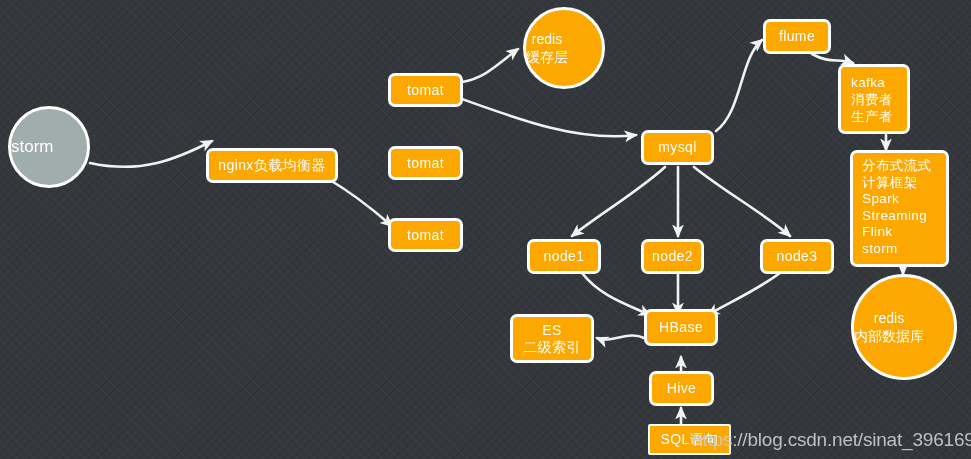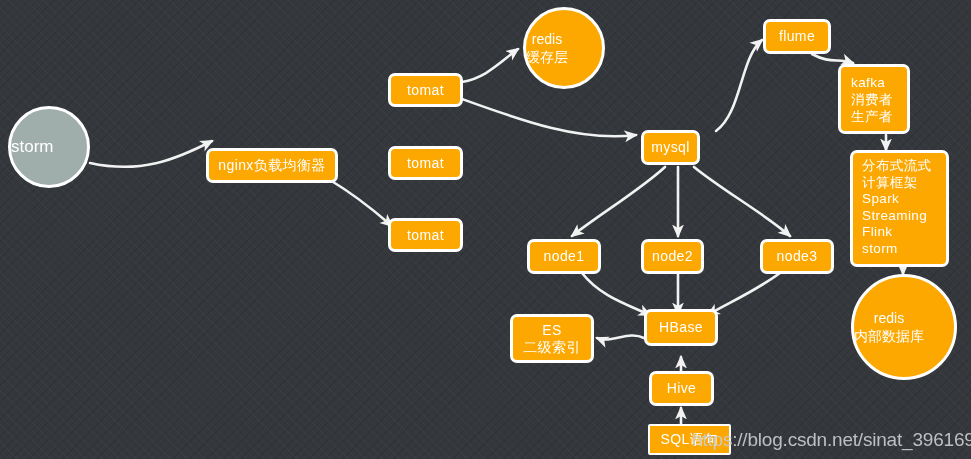--- a/index.html
+++ b/index.html
@@ -131,21 +131,21 @@
 
   <div class="node" style="left:388px;top:218px;width:75px;height:34px;">
     <span>tomat</span>
   </div>
 
   <div class="circle" style="left:523px;top:7px;width:82px;height:82px;">
     <span>redis
 缓存层</span>
   </div>
 
-  <div class="node" style="left:641px;top:130px;width:59px;height:35px;">
+  <div class="node" style="left:641px;top:130px;width:73px;height:35px;">
     <span>mysql</span>
   </div>
 
   <div class="node" style="left:763px;top:19px;width:68px;height:35px;">
     <span>flume</span>
   </div>
 
   <div class="node kafka" style="left:838px;top:64px;width:72px;height:70px;">
     <span>kafka
 消费者

